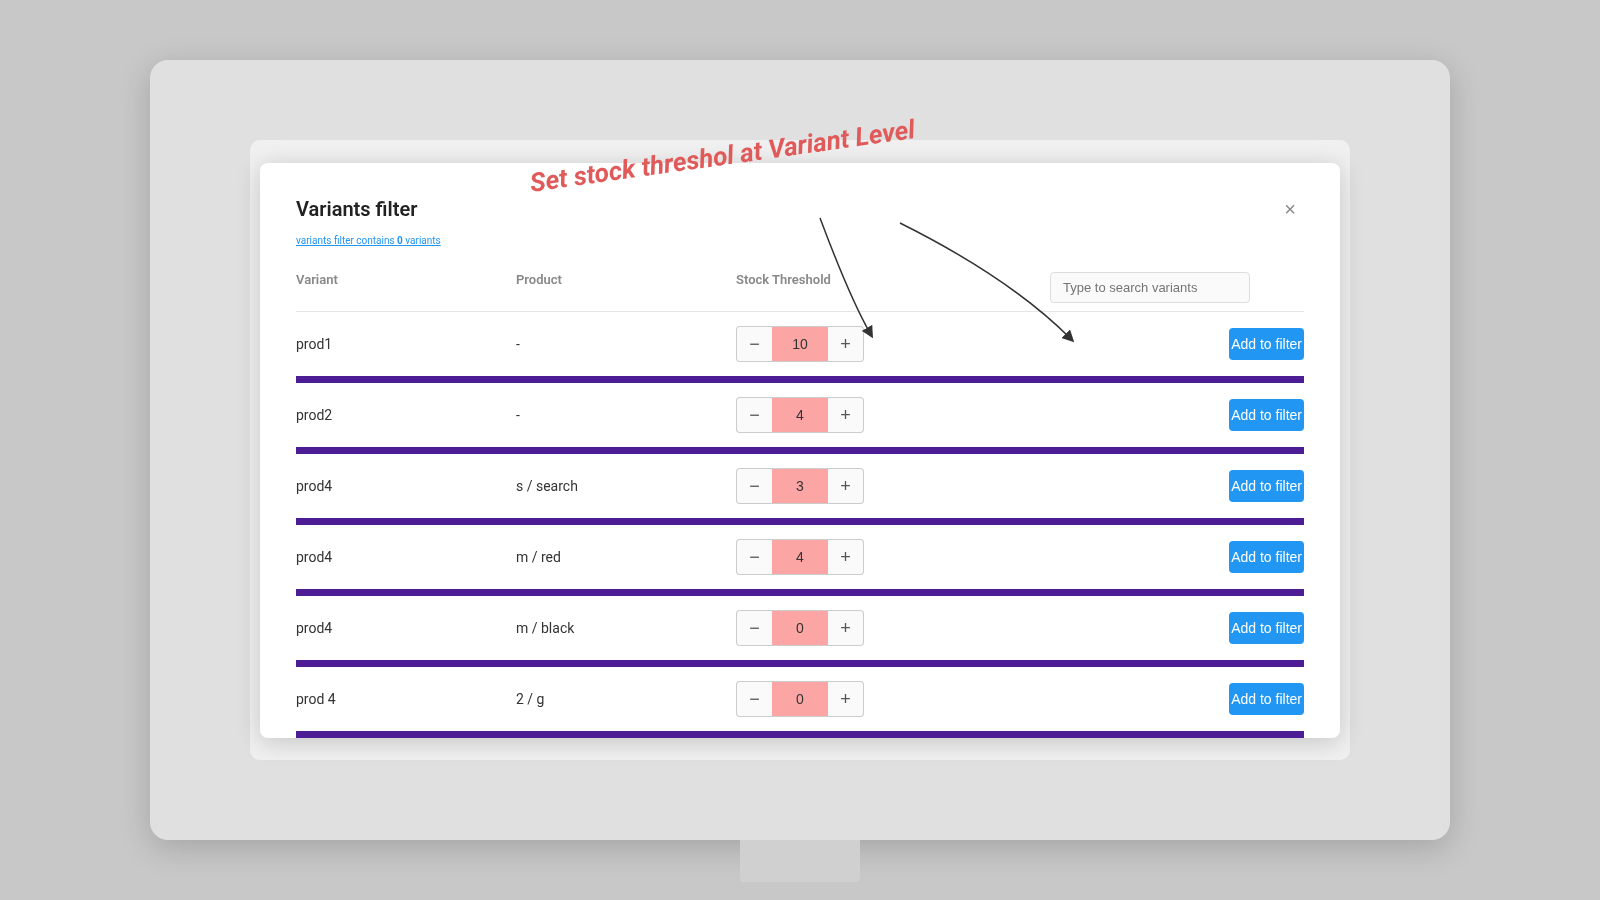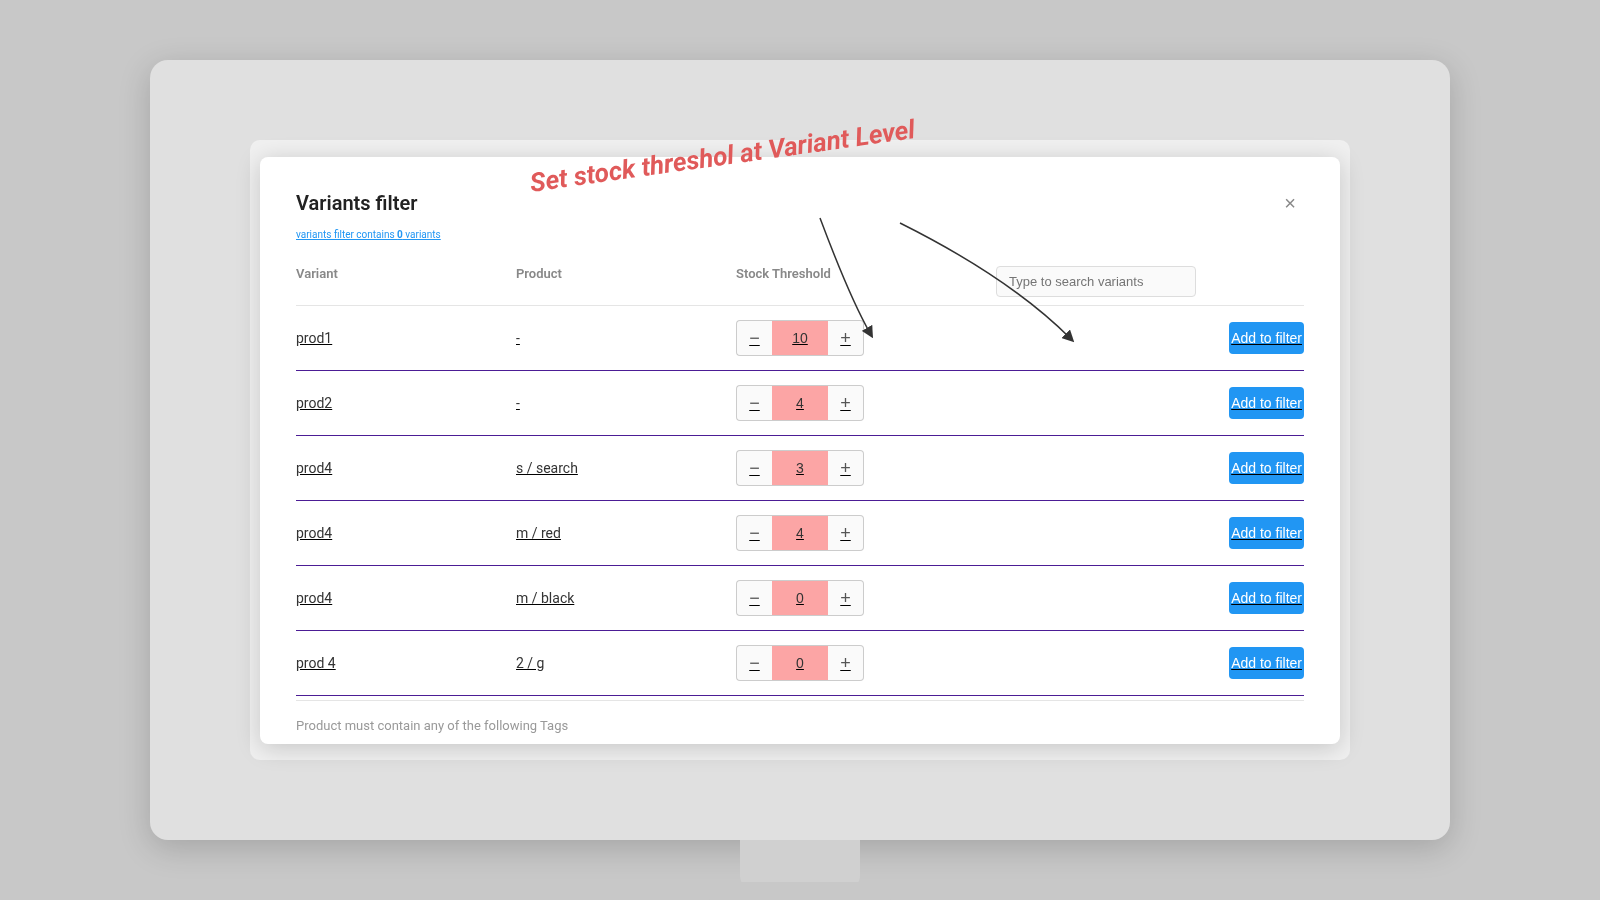--- a/index.html
+++ b/index.html
@@ -153,23 +153,22 @@
       font-size: 13px;
       color: #aaa;
       outline: none;
       background: #fafafa;
     }
 
     .table-row {
       display: grid;
       grid-template-columns: 220px 220px 260px 1fr;
       padding: 14px 0;
-      border-bottom: 1px solid #4c1d95;
-      align-items: center;
-      text-decoration: underline;
+      border-bottom: 7px solid #4c1d95;
+      align-items: center;
     }
 
     .table-cell {
       font-size: 14px;
       color: #333;
     }
 
     .stepper {
       display: flex;
       align-items: center;
@@ -278,21 +277,21 @@
 
       <a class="filter-link">
         <span>variants filter contains </span><strong>0</strong><span> variants</span>
       </a>
 
       <div class="table-container">
         <div class="table-header">
           <div class="table-header-cell">Variant</div>
           <div class="table-header-cell">Product</div>
           <div class="table-header-cell">Stock Threshold</div>
-          <div class="table-header-cell" style="display:flex;justify-content:flex-start;">
+          <div class="table-header-cell" style="display:flex;justify-content:center;">
             <input type="text" class="search-input" placeholder="Type to search variants" style="">
           </div>
         </div>
 
         <div id="table-body">
             <div class="table-row">
     <div class="table-cell">prod1</div>
     <div class="table-cell">-</div>
     <div class="table-cell">
       <div class="stepper">
@@ -371,20 +370,17 @@
         <button class="stepper-btn">+</button>
       </div>
     </div>
     <div class="action-cell">
       <button class="add-filter-btn">Add to filter</button>
     </div>
   </div>
           </div>
       </div>
 
-      <div class="modal-footer">
-        <span class="footer-text">Product must contain any of the following Tags</span>
-      </div>
     </div>
   </div>
   <div class="monitor-stand"></div>
   <div class="monitor-base"></div>
 </div>
 
 </body></html>

